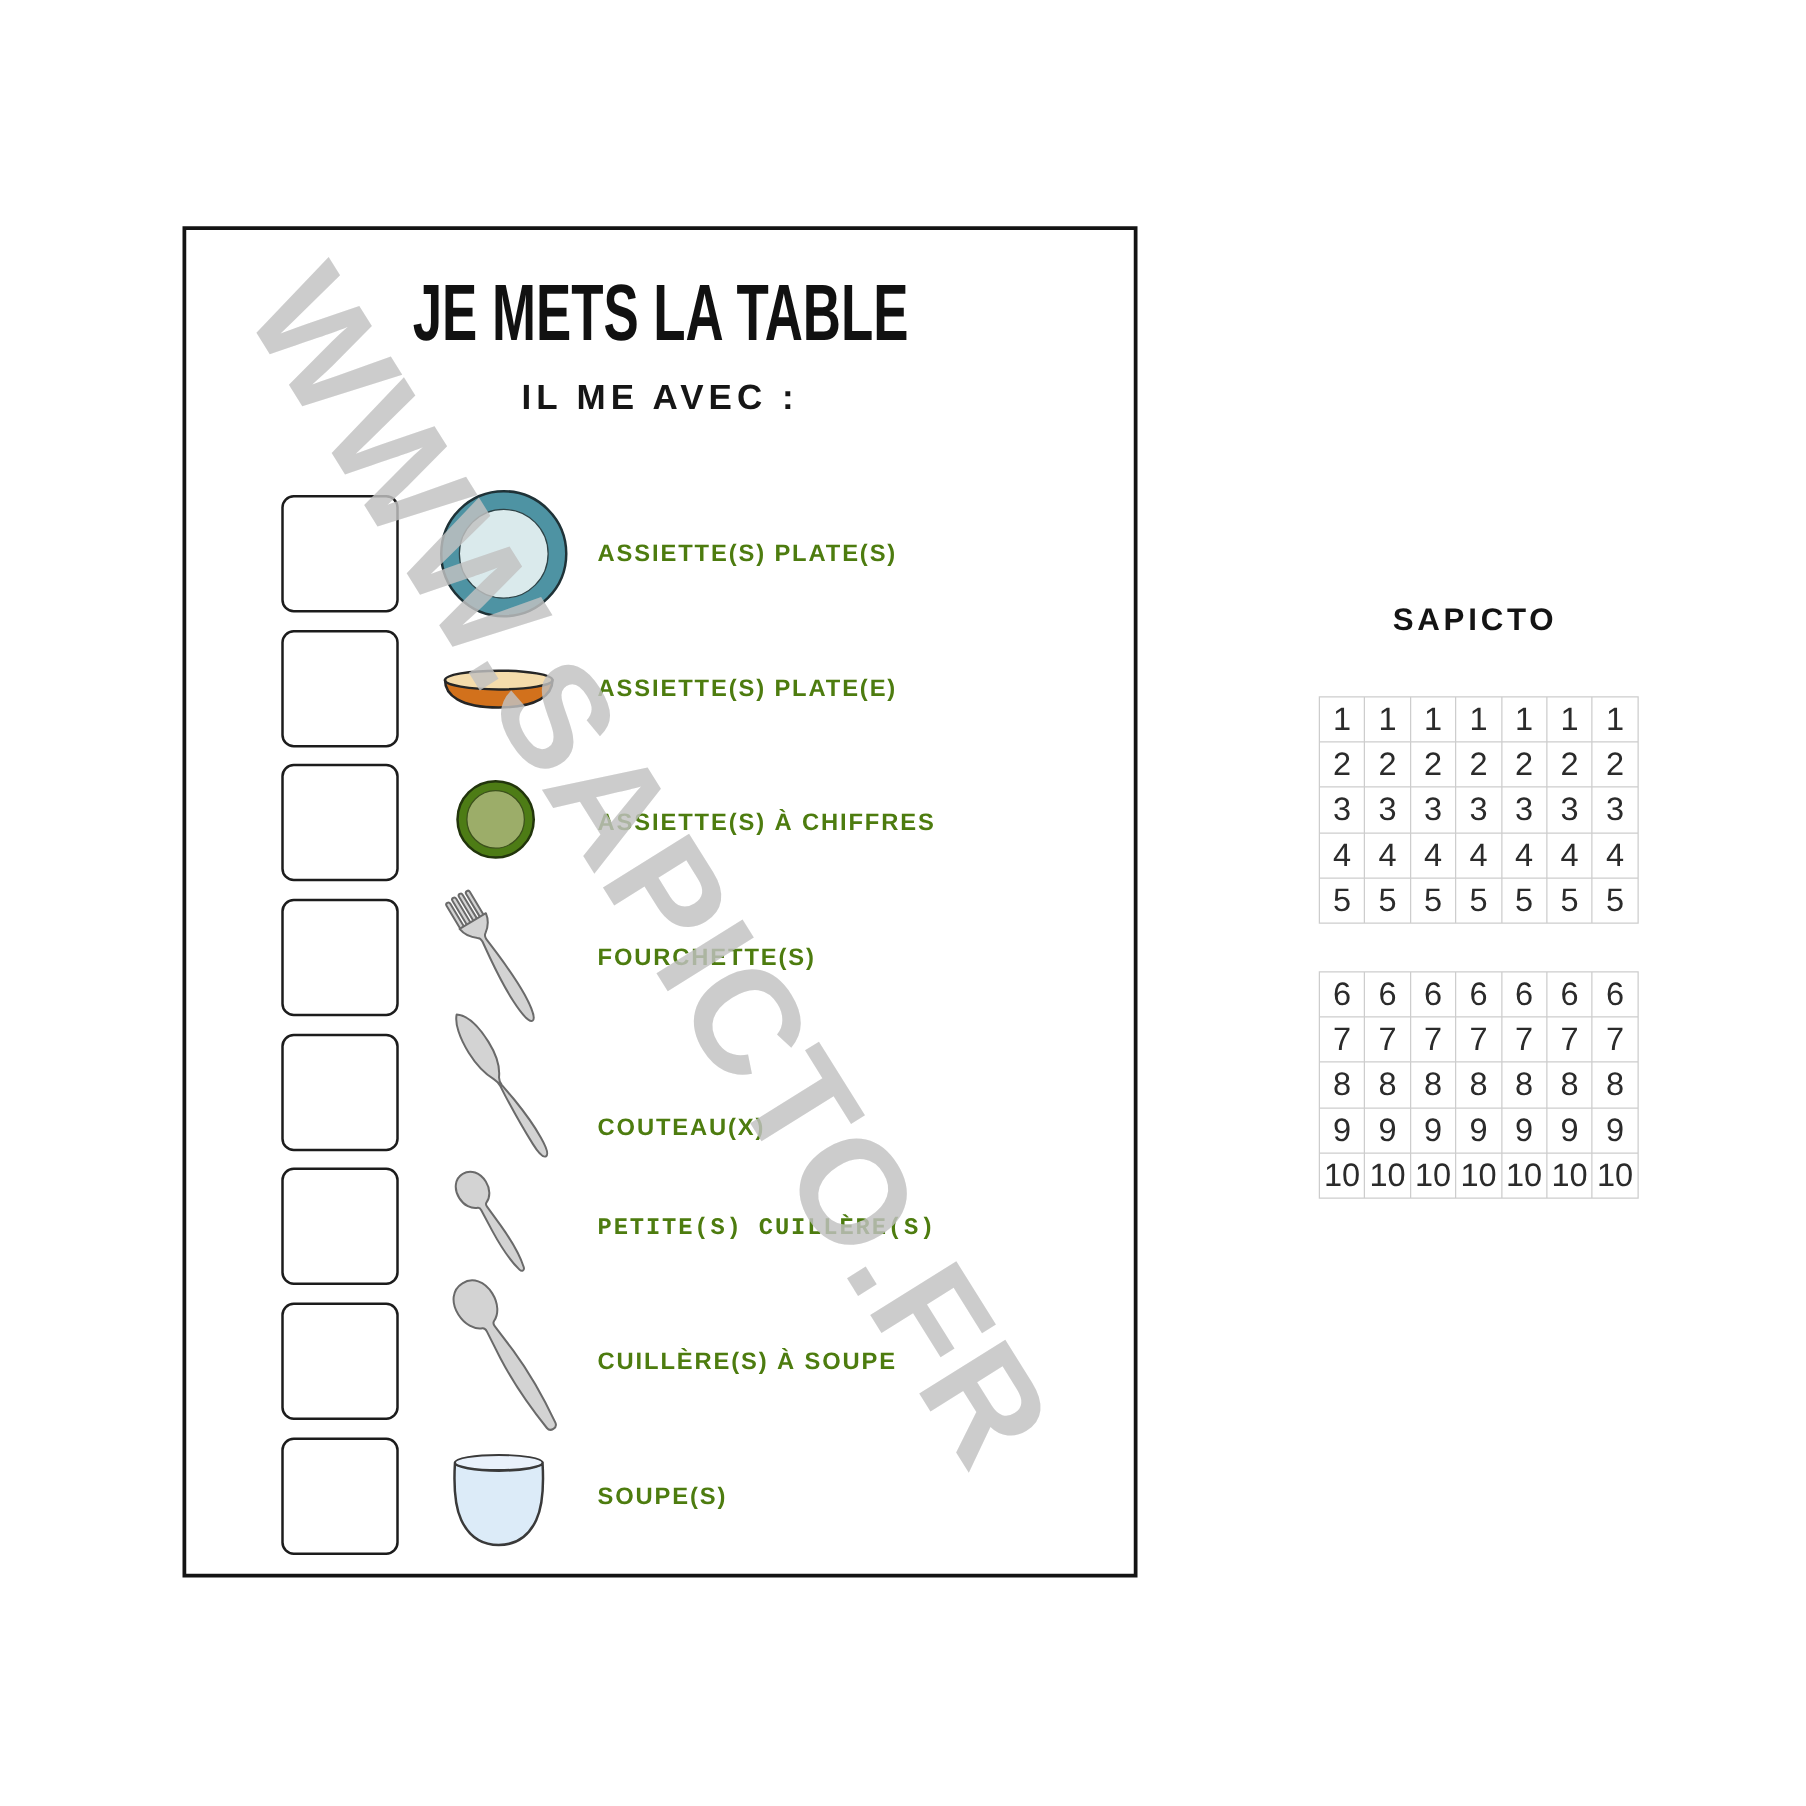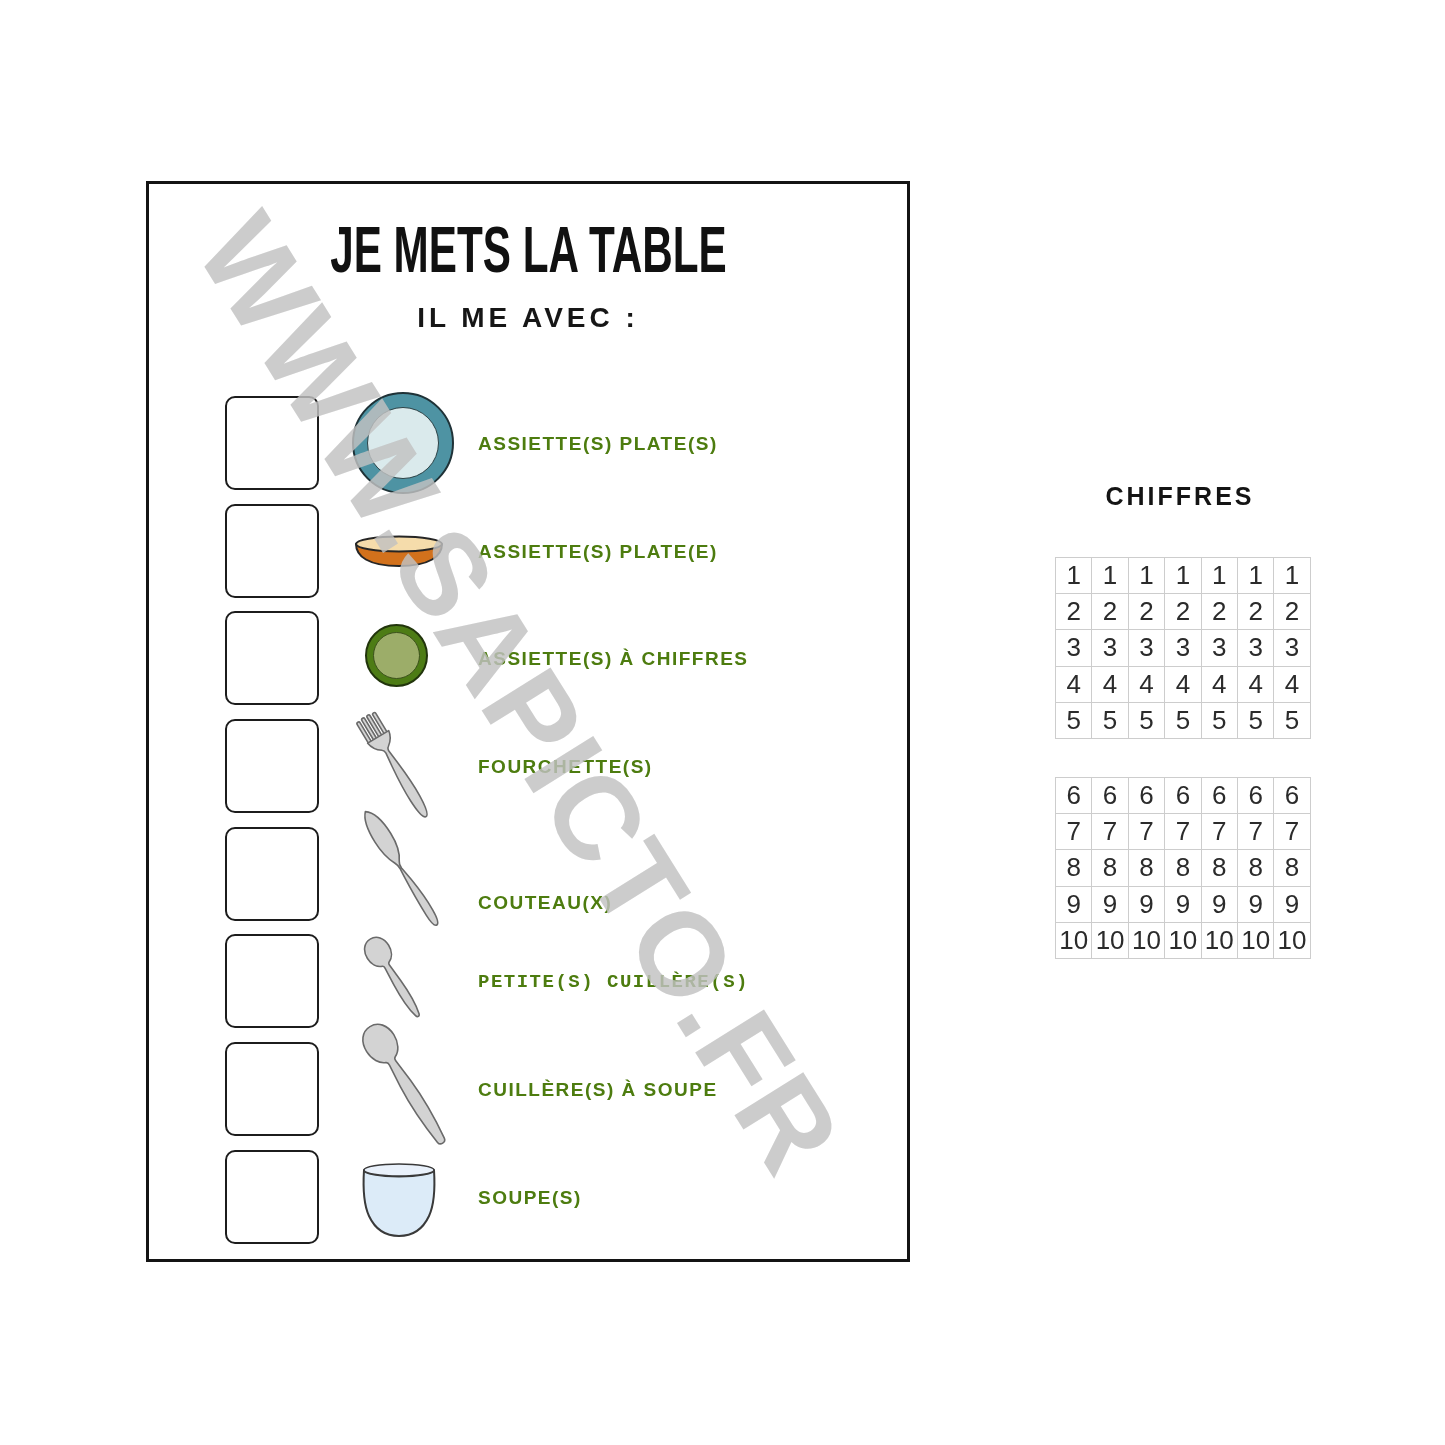--- a/index.html
+++ b/index.html
@@ -131,21 +131,21 @@
             <path d="M4 12 C3 28 3 45 9 58 C16 73 27 78 39 78 C51 78 62 73 69 58 C75 45 75 28 74 12 A35 6.5 0 0 1 4 12 Z" fill="#DCEBF8" stroke="#3A3A3A" stroke-width="2" stroke-linejoin="round"></path>
             <ellipse cx="39" cy="12" rx="35" ry="6" fill="#E9F1FB" stroke="#3A3A3A" stroke-width="1.5"></ellipse>
           </svg>
         </div>
         <div class="row-label" style="top: 966px;">SOUPE(S)</div>
       </div>
 
     <div class="watermark">WWW.SAPICTO.FR</div>
   </div>
 
-  <div class="side-subheading">CHIFFRES</div>
+  <div class="side-subheading">SAPICTO</div>
 
   <div class="num-grid" id="grid1">
       <div class="num-cell">1</div>
       <div class="num-cell">1</div>
       <div class="num-cell">1</div>
       <div class="num-cell">1</div>
       <div class="num-cell">1</div>
       <div class="num-cell">1</div>
       <div class="num-cell">1</div>
       <div class="num-cell">2</div>

